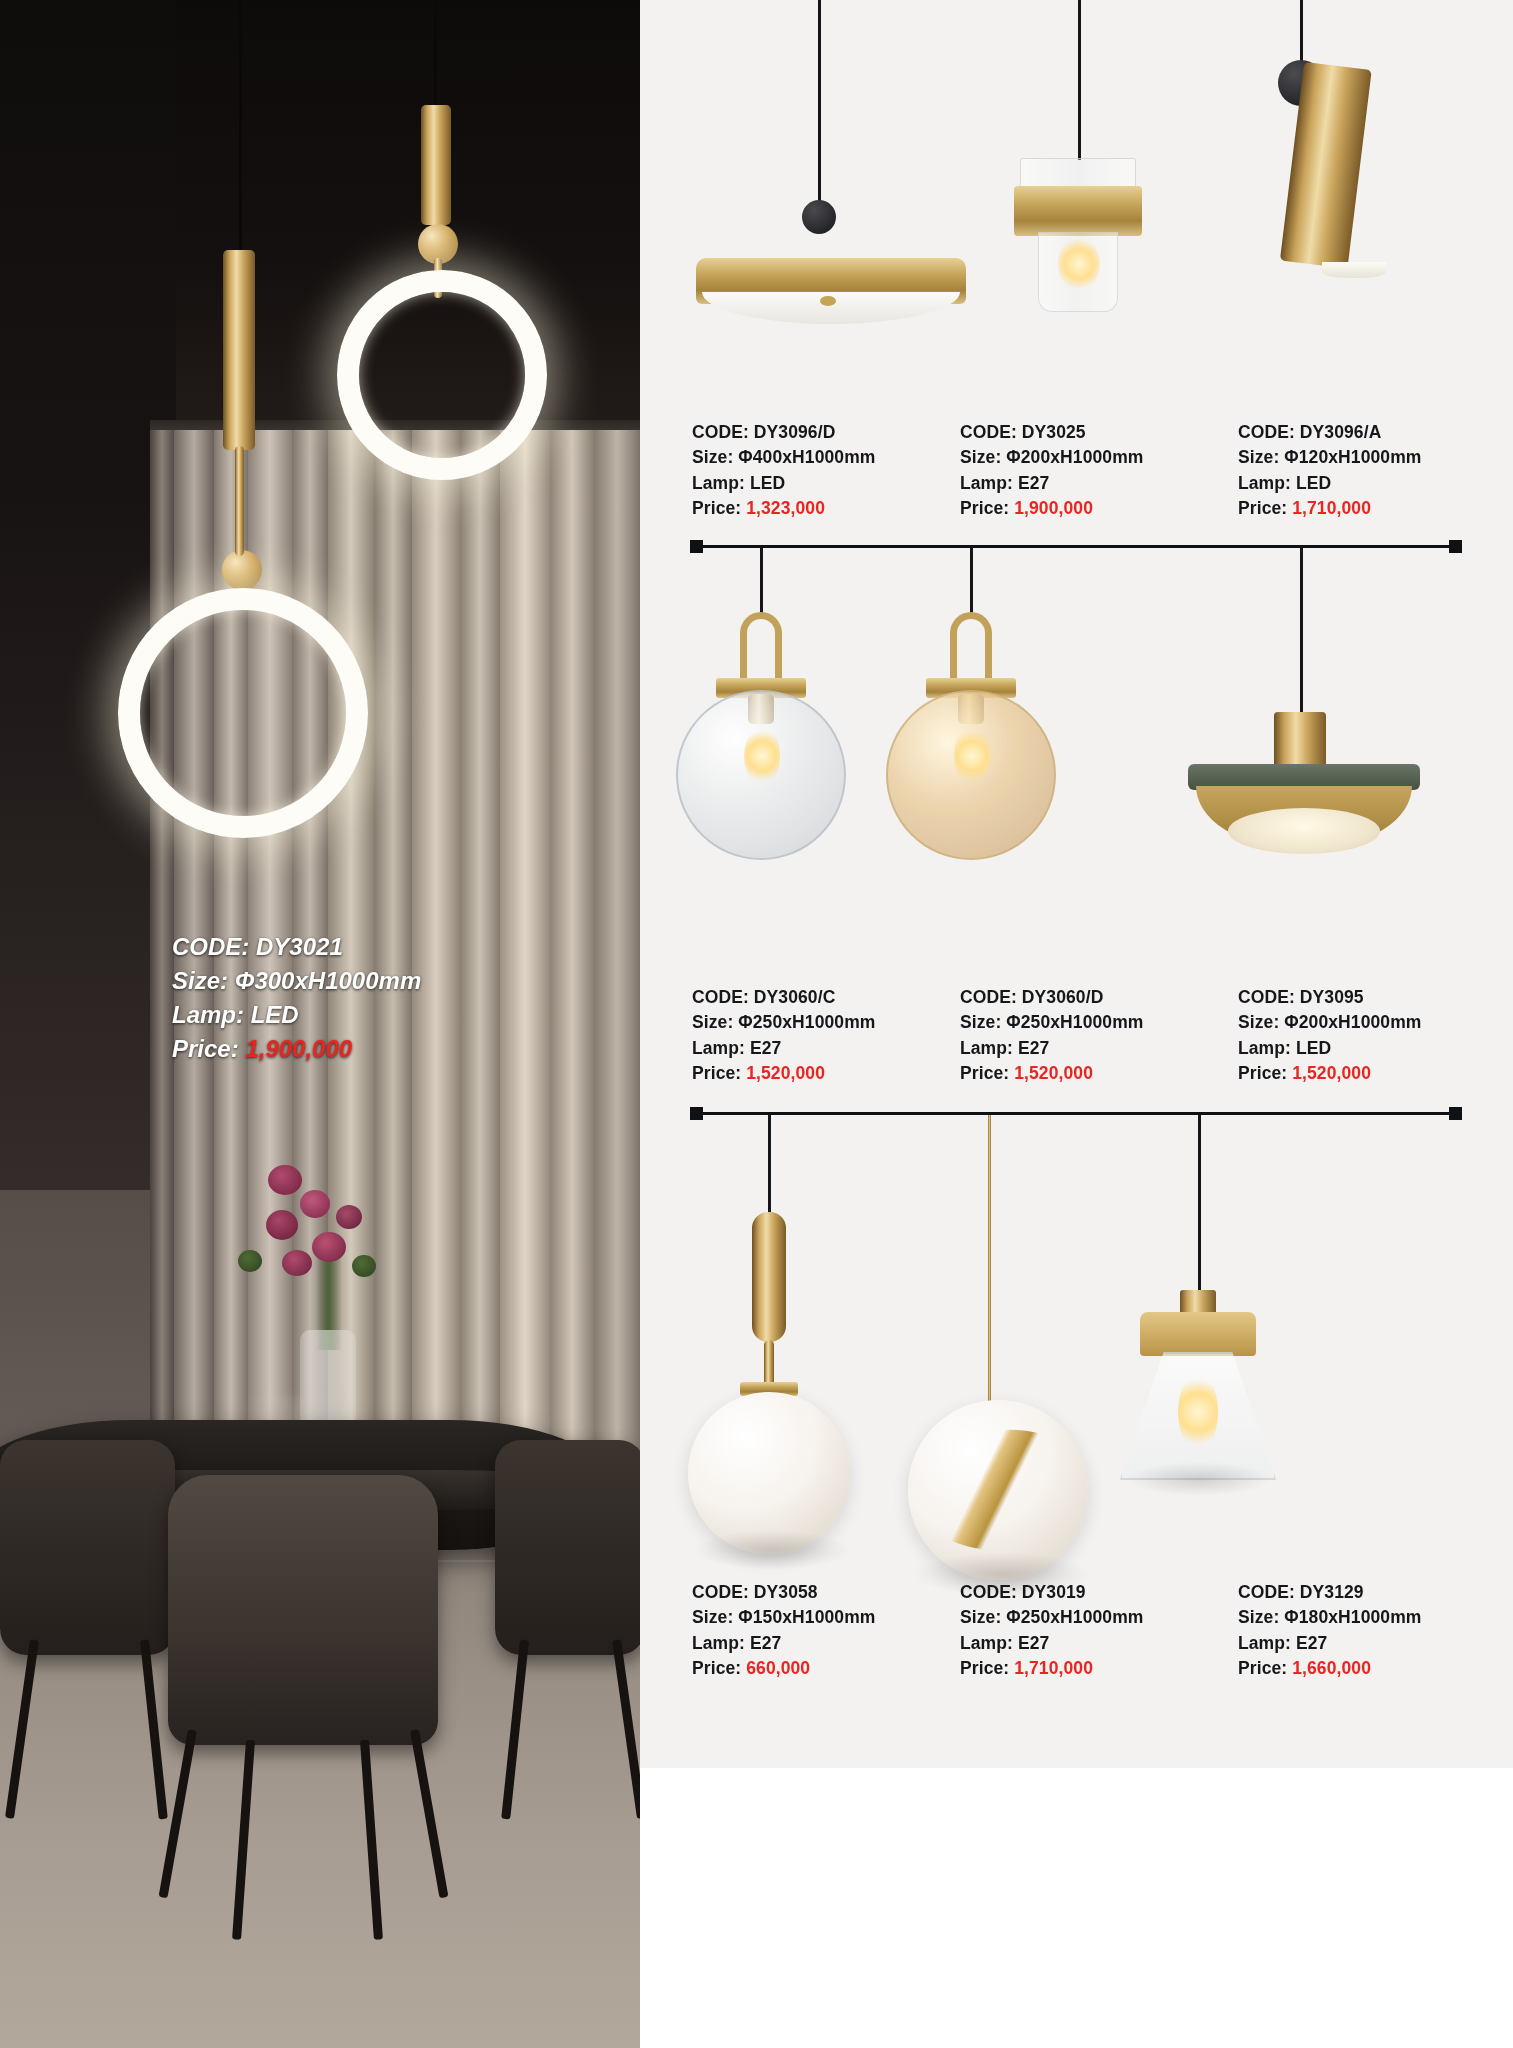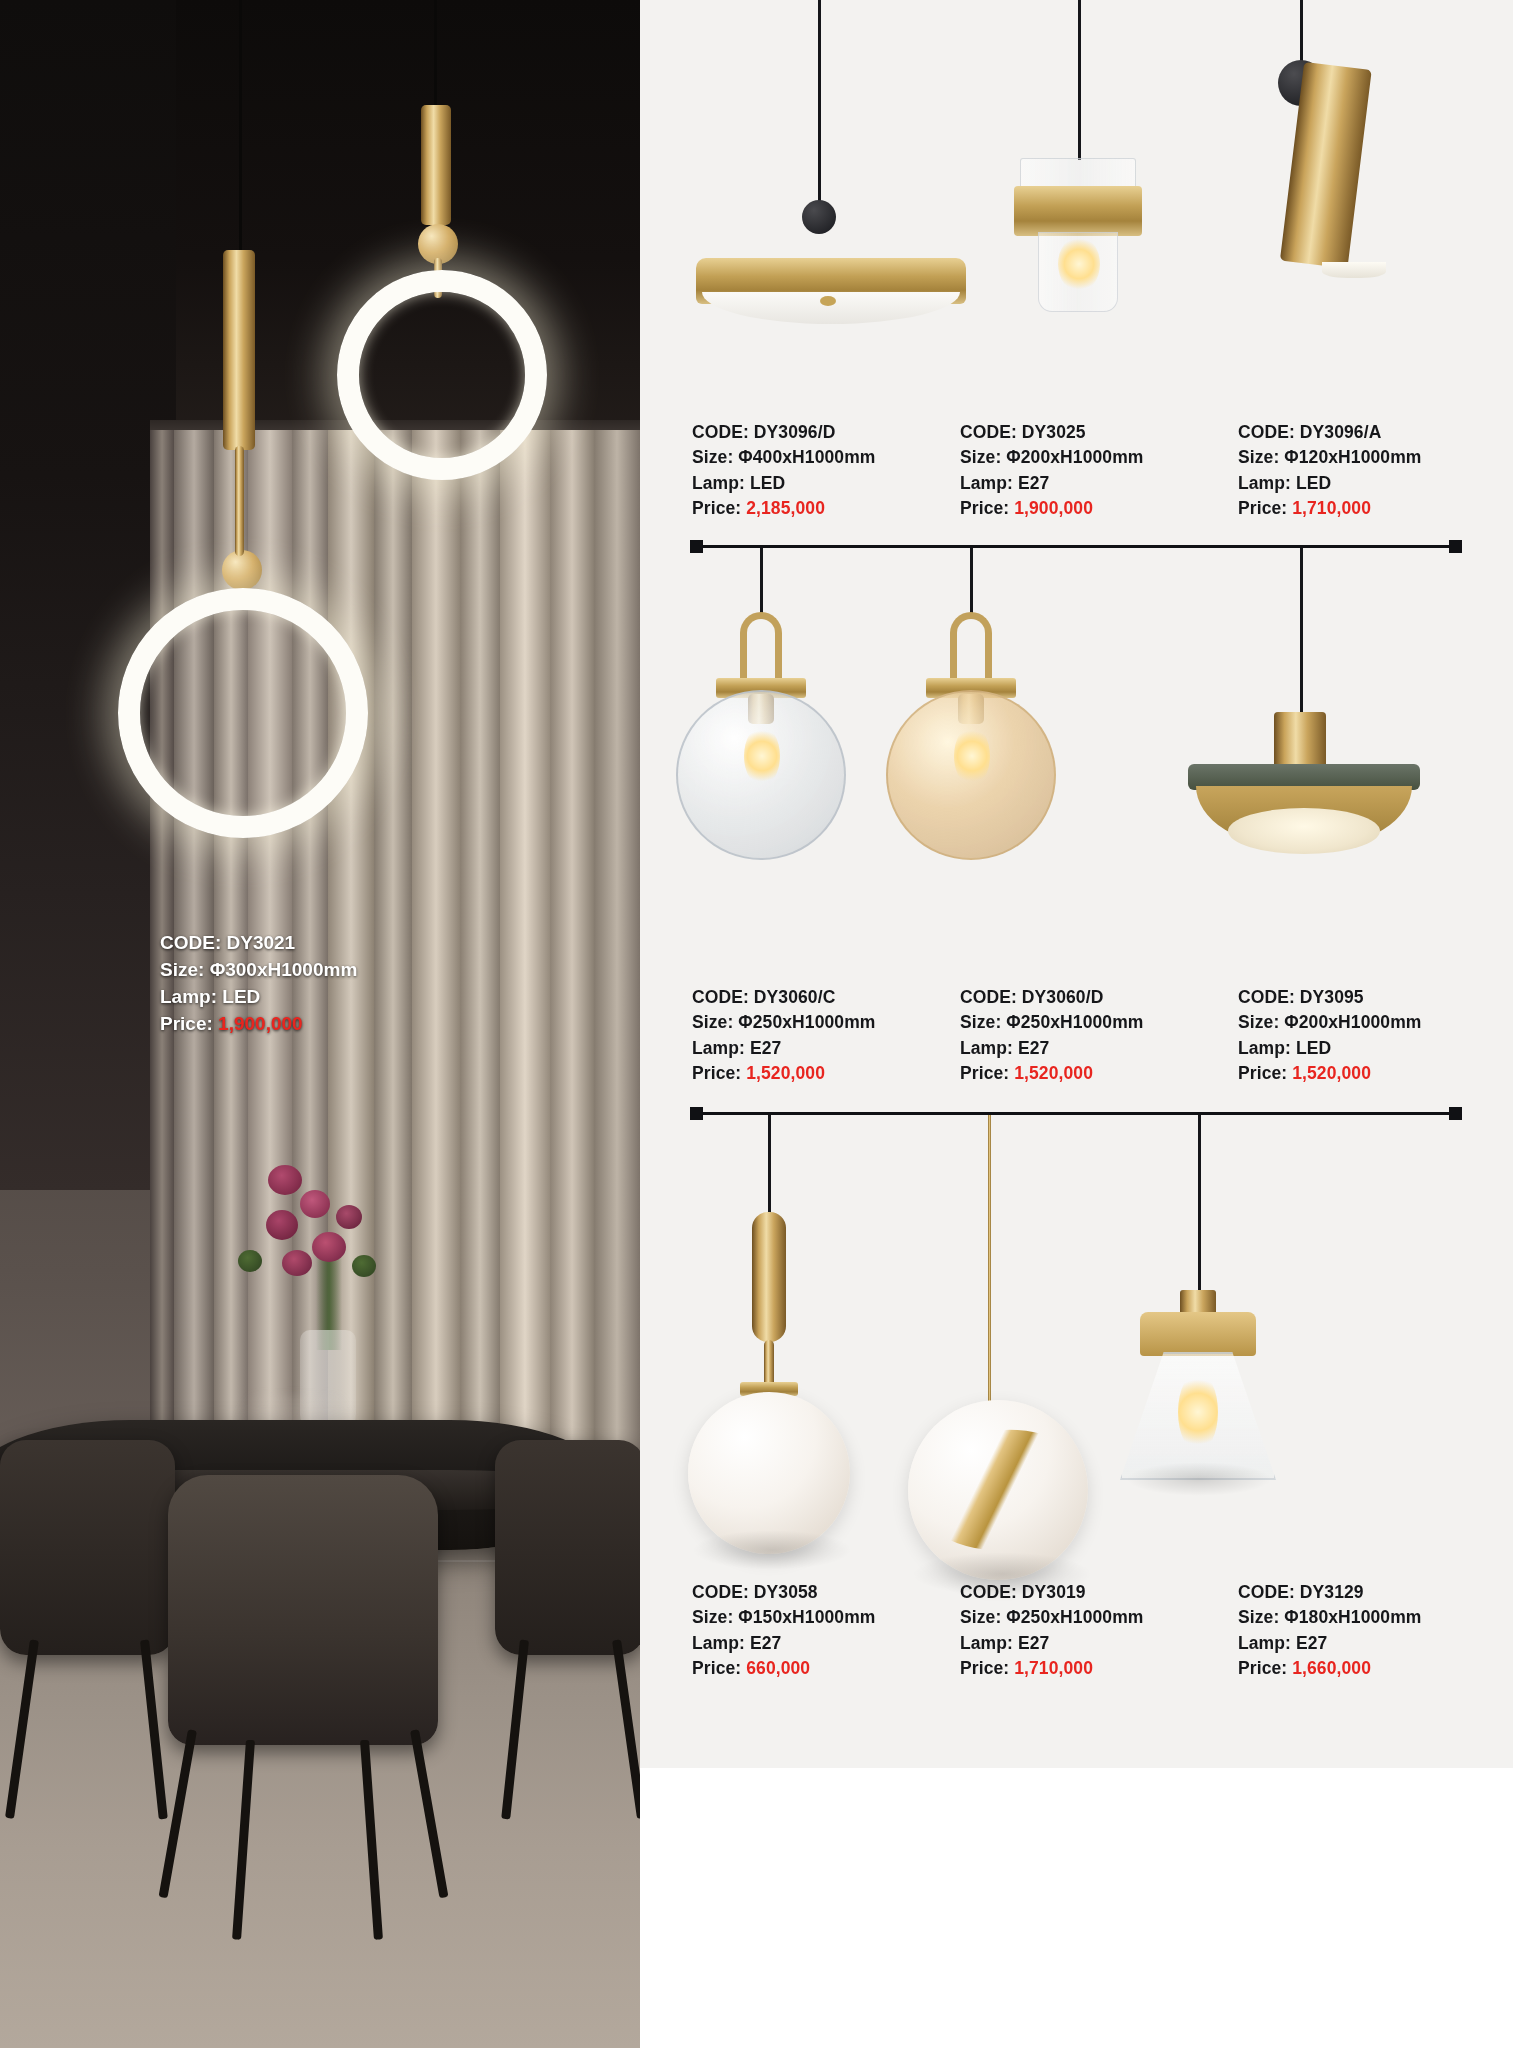--- a/index.html
+++ b/index.html
@@ -159,28 +159,29 @@
   }
   .ring {
     position: absolute;
     border-radius: 50%;
     border: 22px solid #fdfcf7;
     box-shadow: 0 0 42px 12px rgba(255,248,222,0.45), inset 0 0 14px rgba(255,250,230,0.6);
   }
   
   .left-caption {
     position: absolute;
-    left: 160px;
+    left: 172px;
     top: 930px;
     z-index: 30;
     color: #ffffff;
-    font-size: 19px;
+    font-size: 24px;
     font-weight: 700;
     line-height: 1.42;
     text-shadow: 0 1px 3px rgba(0,0,0,.75);
+    font-style: italic;
   }
   .left-caption .price-val { color: #e8251f; }
 
   
   .right-panel {
     position: relative;
     flex: 1 1 auto;
     height: 1768px;
     background: #f4f3f1;
     overflow: hidden;
@@ -378,21 +379,21 @@
       <div class="wire" style="left:660px; top:0px; height:62px;"></div>
       <div class="lamp" style="left:638px; top:60px; width:46px; height:46px; border-radius:50%; background:radial-gradient(circle at 35% 30%, #4c4c50, #141519);"></div>
       <div class="brass-tube" style="left:664px; top:66px; width:68px; height:200px; border-radius:5px; transform:rotate(7deg); transform-origin:top center;"></div>
       <div class="lamp" style="left:682px; top:262px; width:64px; height:16px; border-radius:0 0 40% 40%; background:linear-gradient(180deg,#fdfbf4,#e6e2d7);"></div>
 
       <div class="spec-row" style="top:420px;">
         <div class="spec spec-col-1">
           <div><span>CODE:</span> <span>DY3096/D</span></div>
           <div><span>Size:</span> <span>Φ400xH1000mm</span></div>
           <div><span>Lamp:</span> <span>LED</span></div>
-          <div><span>Price:</span> <span class="price-val">2,185,000</span></div>
+          <div><span>Price:</span> <span class="price-val">1,323,000</span></div>
         </div>
         <div class="spec spec-col-2">
           <div><span>CODE:</span> <span>DY3025</span></div>
           <div><span>Size:</span> <span>Φ200xH1000mm</span></div>
           <div><span>Lamp:</span> <span>E27</span></div>
           <div><span>Price:</span> <span class="price-val">1,900,000</span></div>
         </div>
         <div class="spec spec-col-3">
           <div><span>CODE:</span> <span>DY3096/A</span></div>
           <div><span>Size:</span> <span>Φ120xH1000mm</span></div>

